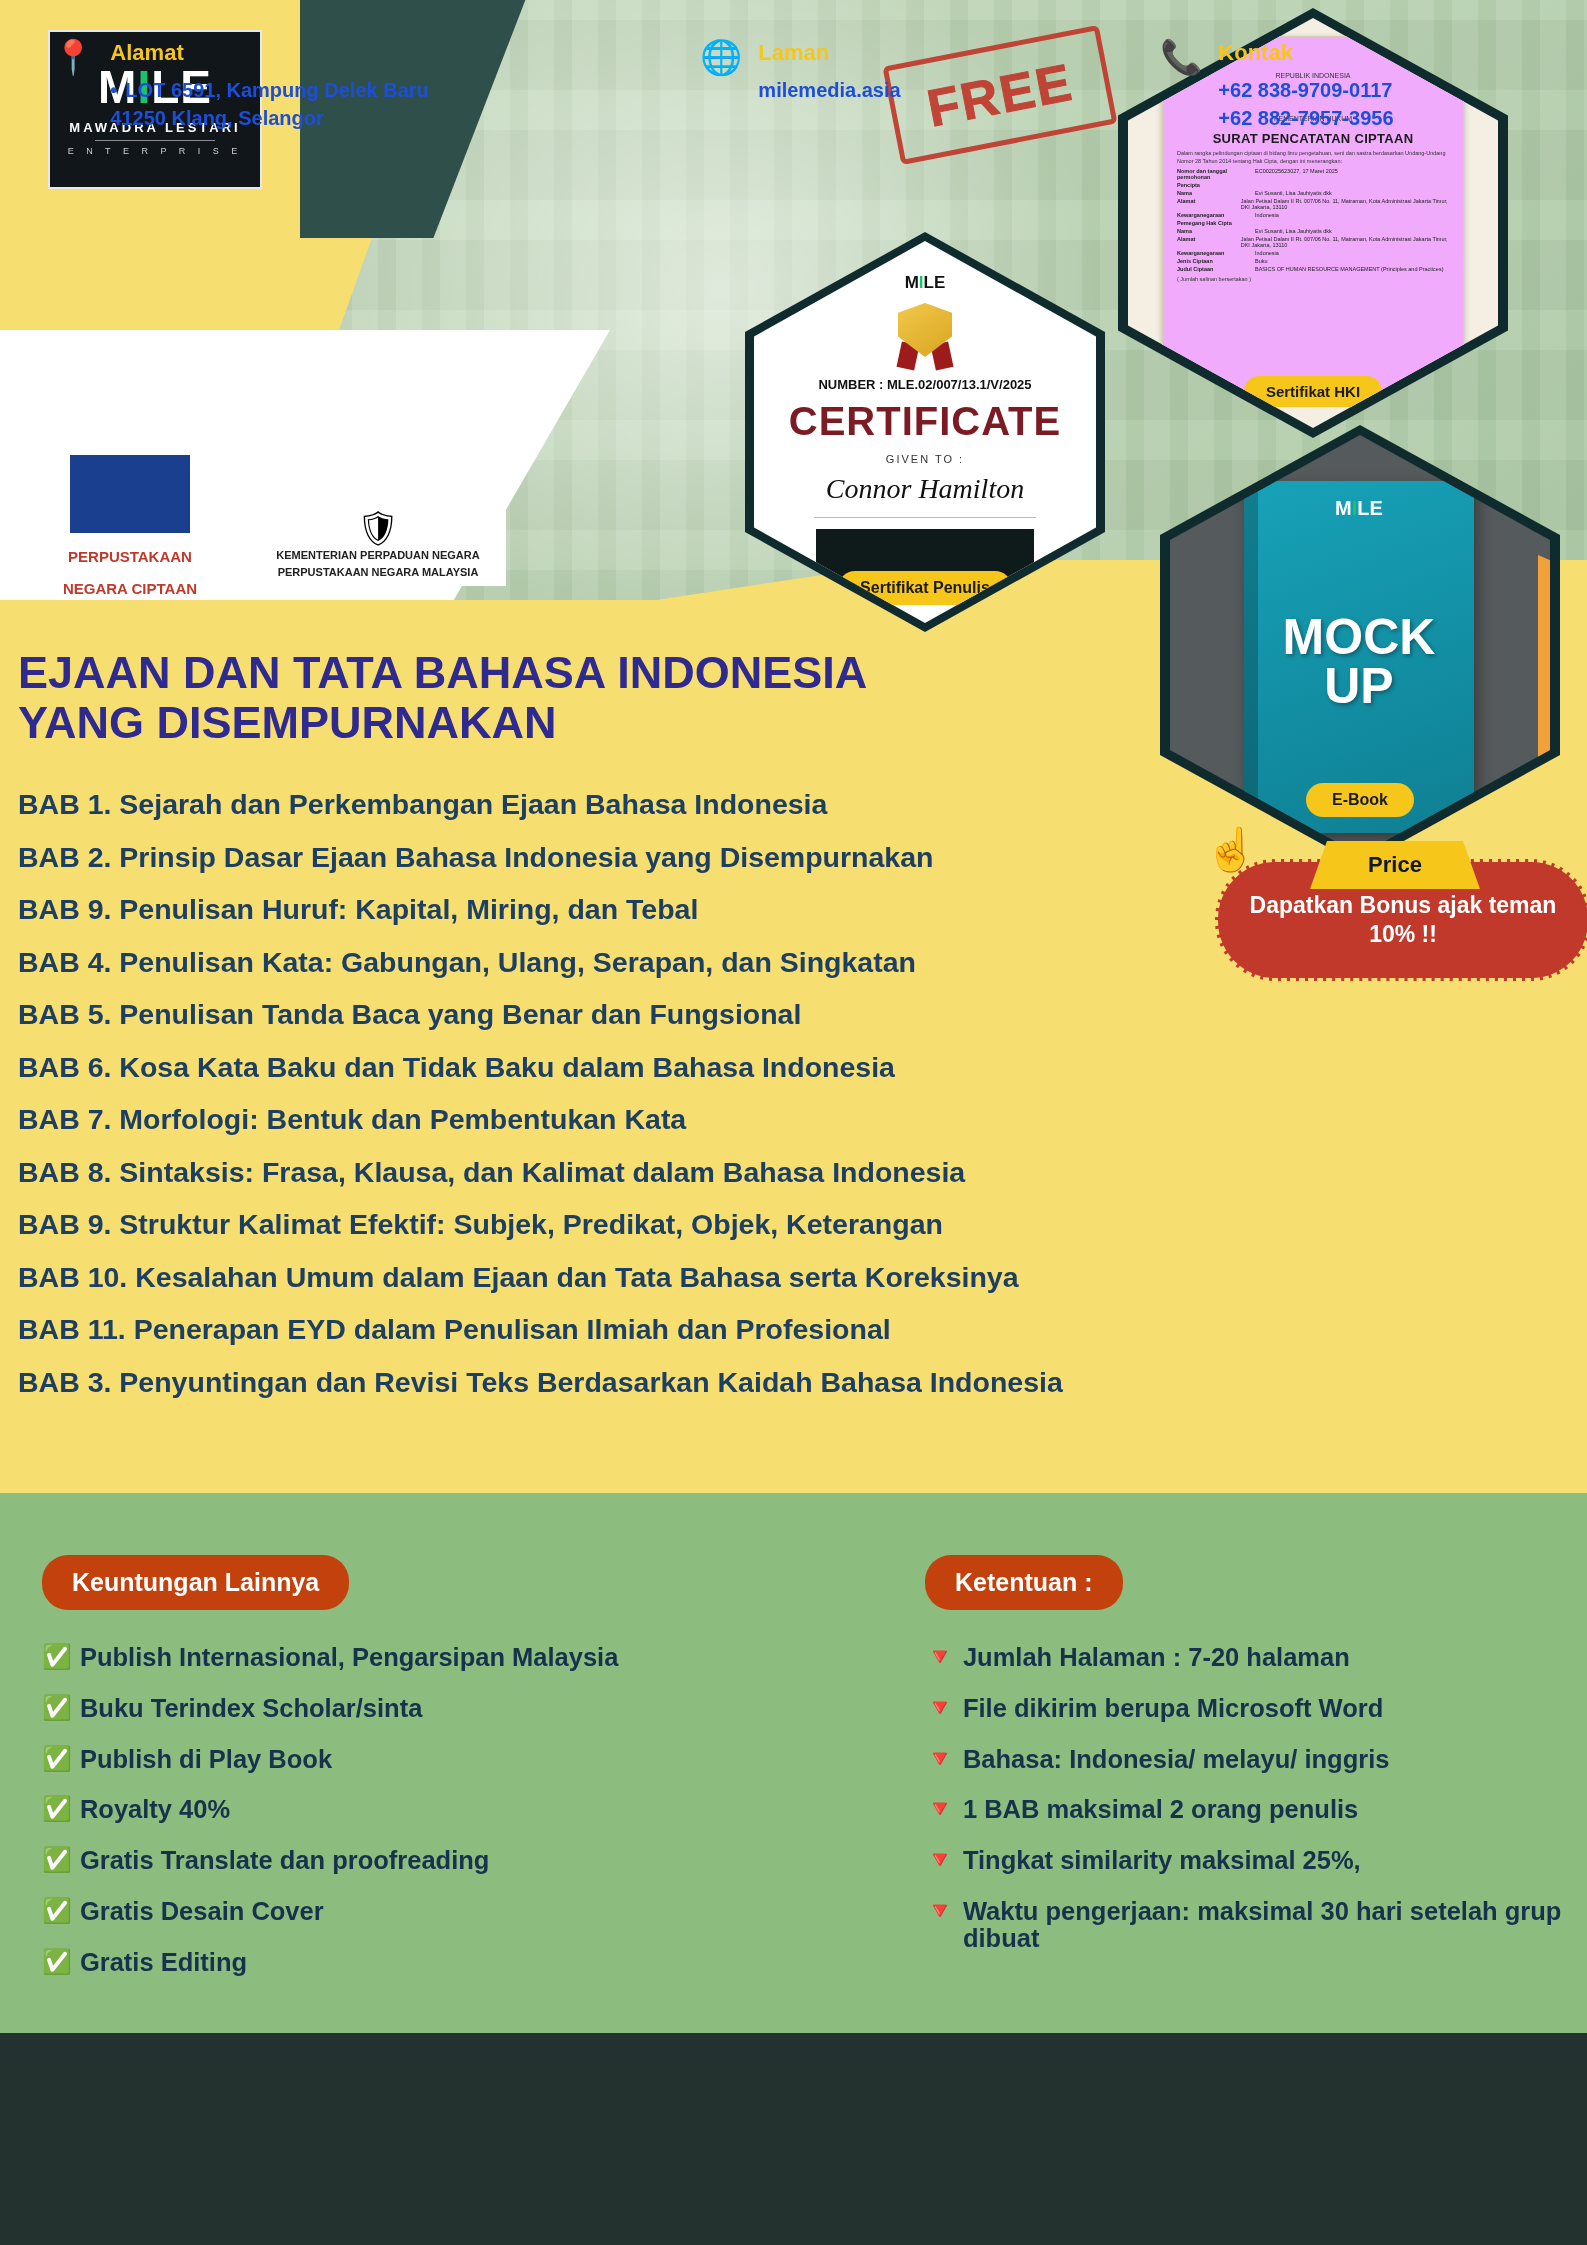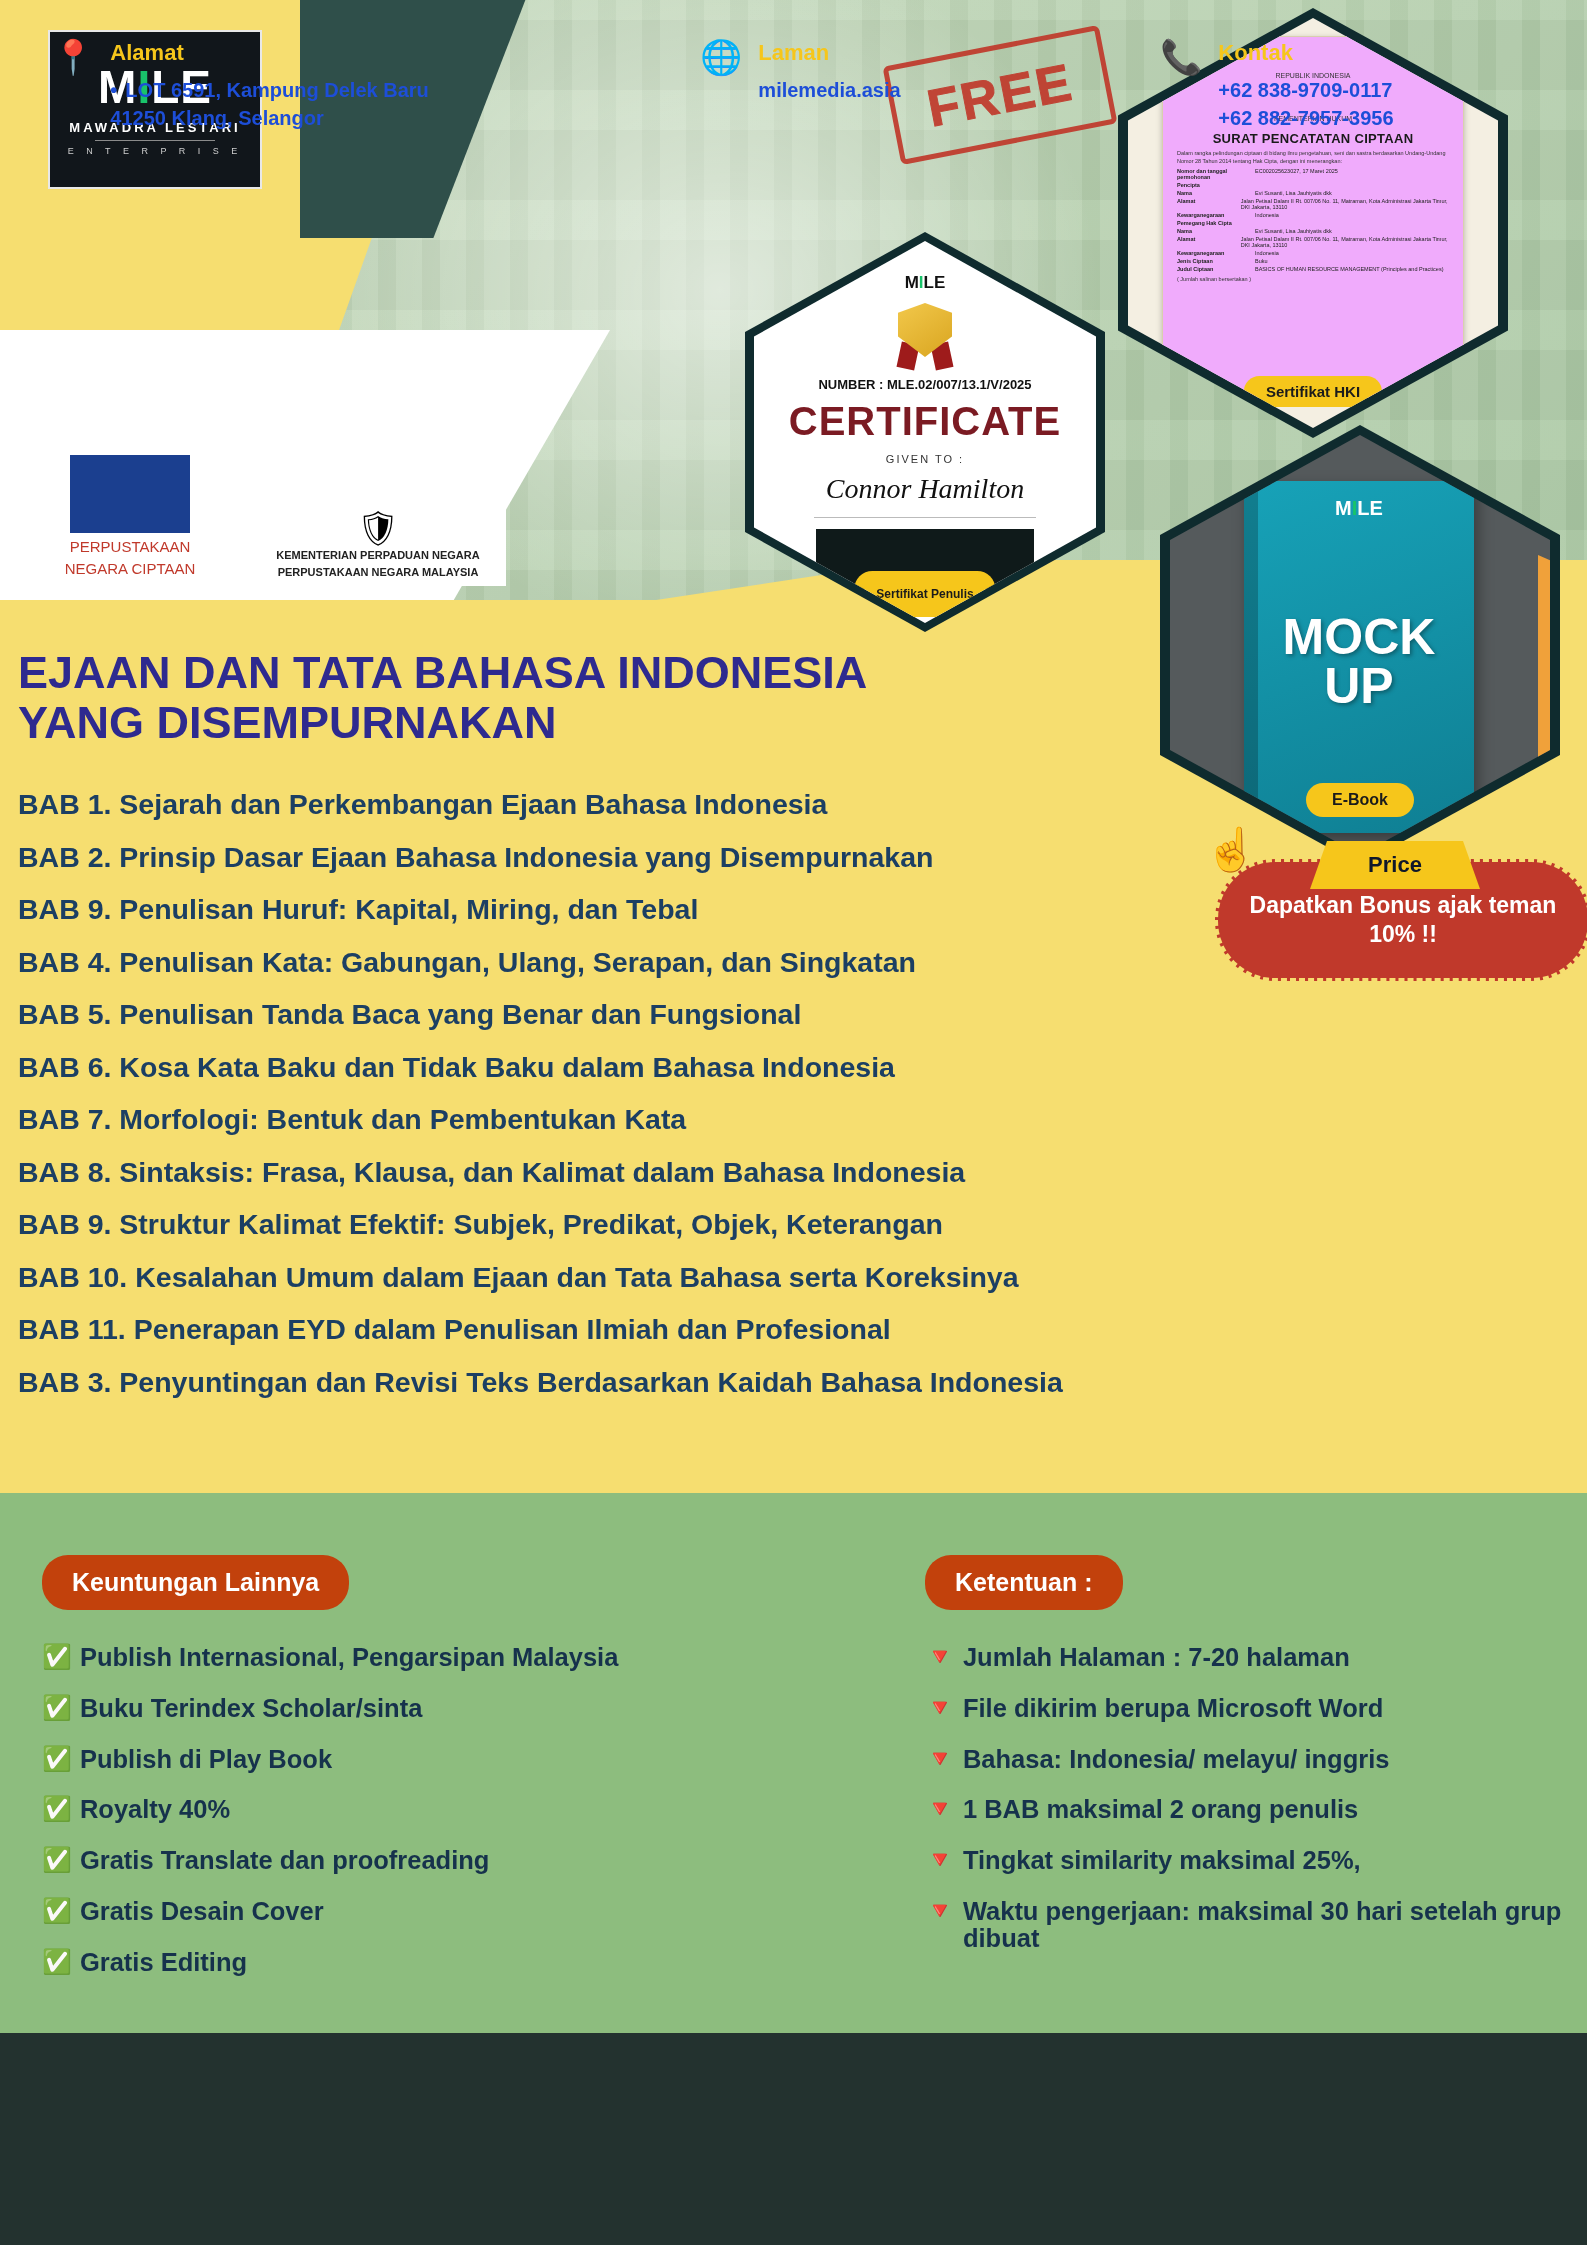--- a/index.html
+++ b/index.html
@@ -51,21 +51,21 @@
   .logo .mark{font-size:46px;font-weight:bold;color:#ffffff;letter-spacing:1px;line-height:1;}
   .logo .mark .lf{color:#19c36a;}
   .logo .sub1{color:#ffffff;font-size:13px;letter-spacing:3px;margin-top:10px;font-weight:bold;}
   .logo .rule{width:120px;height:1px;background:#8b8b8b;margin:5px 0;}
   .logo .sub2{color:#cfcfcf;font-size:9px;letter-spacing:5px;}
 
   
   .pnm{position:absolute;left:50px;top:455px;width:160px;text-align:center;}
   .pnm .bars{height:78px;display:flex;align-items:flex-end;justify-content:center;gap:4px;}
   .pnm .bars i{display:block;width:120px;background:#1b3f8f;}
-  .pnm-txt{color:#c0392b;font-size:15px;font-weight:normal;line-height:1.15;margin-top:5px;}
+  .pnm-txt{color:#c0392b;font-size:15px;font-weight:bold;line-height:1.15;margin-top:15px;}
   .kpn{position:absolute;left:250px;top:505px;width:240px;background:#fff;padding:6px 8px;text-align:center;}
   .kpn .crest{font-size:34px;line-height:1;}
   .kpn .t{font-size:11px;font-weight:bold;color:#222;line-height:1.3;margin-top:3px;}
 
   
   .hex{position:absolute;clip-path:polygon(50% 0%,100% 25%,100% 75%,50% 100%,0% 75%,0% 25%);overflow:hidden;}
 
   .hex-hki{left:1118px;top:8px;width:390px;height:430px;background:#0f2b2e;padding:0;}
   .hex-hki .inner{position:absolute;left:10px;top:10px;right:10px;bottom:10px;
     clip-path:polygon(50% 0%,100% 25%,100% 75%,50% 100%,0% 75%,0% 25%);
@@ -90,21 +90,21 @@
     clip-path:polygon(50% 0,100% 18%,100% 62%,50% 100%,0 62%,0 18%);}
   .medal .rib{position:absolute;left:6px;top:40px;width:18px;height:26px;background:#9e1b1b;transform:rotate(12deg);}
   .medal .rib2{position:absolute;right:6px;top:40px;width:18px;height:26px;background:#9e1b1b;transform:rotate(-12deg);}
   .cert-num{position:absolute;left:0;right:0;top:136px;text-align:center;font-size:13px;font-weight:bold;color:#111;}
   .cert-title{position:absolute;left:0;right:0;top:158px;text-align:center;font-size:40px;font-weight:bold;color:#7b1b23;letter-spacing:1px;}
   .cert-given{position:absolute;left:0;right:0;top:212px;text-align:center;font-size:11px;letter-spacing:2px;color:#333;}
   .cert-name{position:absolute;left:0;right:0;top:232px;text-align:center;font-size:28px;color:#111;font-family:"Liberation Serif",serif;font-style:italic;}
   .cert-rule{position:absolute;left:60px;right:60px;top:276px;height:1px;background:#bbb;}
   .cert-dark{position:absolute;left:62px;right:62px;top:288px;height:60px;background:#0f1a1a;}
   .badge-cert{position:absolute;left:50%;transform:translateX(-50%);top:330px;background:#F6C61B;color:#1b1b1b;
-    font-weight:bold;font-size:12px;padding:16px 22px;border-radius:18px;white-space:nowrap;}
+    font-weight:bold;font-size:16px;padding:8px 22px;border-radius:18px;white-space:nowrap;}
 
   .hex-mock{left:1160px;top:425px;width:400px;height:440px;background:#0f2b2e;}
   .hex-mock .inner{position:absolute;left:10px;top:10px;right:10px;bottom:10px;
     clip-path:polygon(50% 0%,100% 25%,100% 75%,50% 100%,0% 75%,0% 25%);background:#555a5c;}
   .mock-book{position:absolute;left:74px;top:46px;width:230px;height:352px;background:linear-gradient(160deg,#17a2b8,#0f7f93);
     box-shadow:4px 6px 14px rgba(0,0,0,.35);}
   .mock-book .bl{position:absolute;left:0;top:0;width:14px;height:100%;background:rgba(0,0,0,.22);}
   .mock-logo{position:absolute;left:50%;transform:translateX(-50%);top:16px;font-size:20px;font-weight:bold;color:#fff;}
   .mock-logo .lf{color:#19c36a;}
   .mock-word{position:absolute;left:0;right:0;top:132px;text-align:center;color:#fff;font-size:50px;font-weight:bold;line-height:.98;

